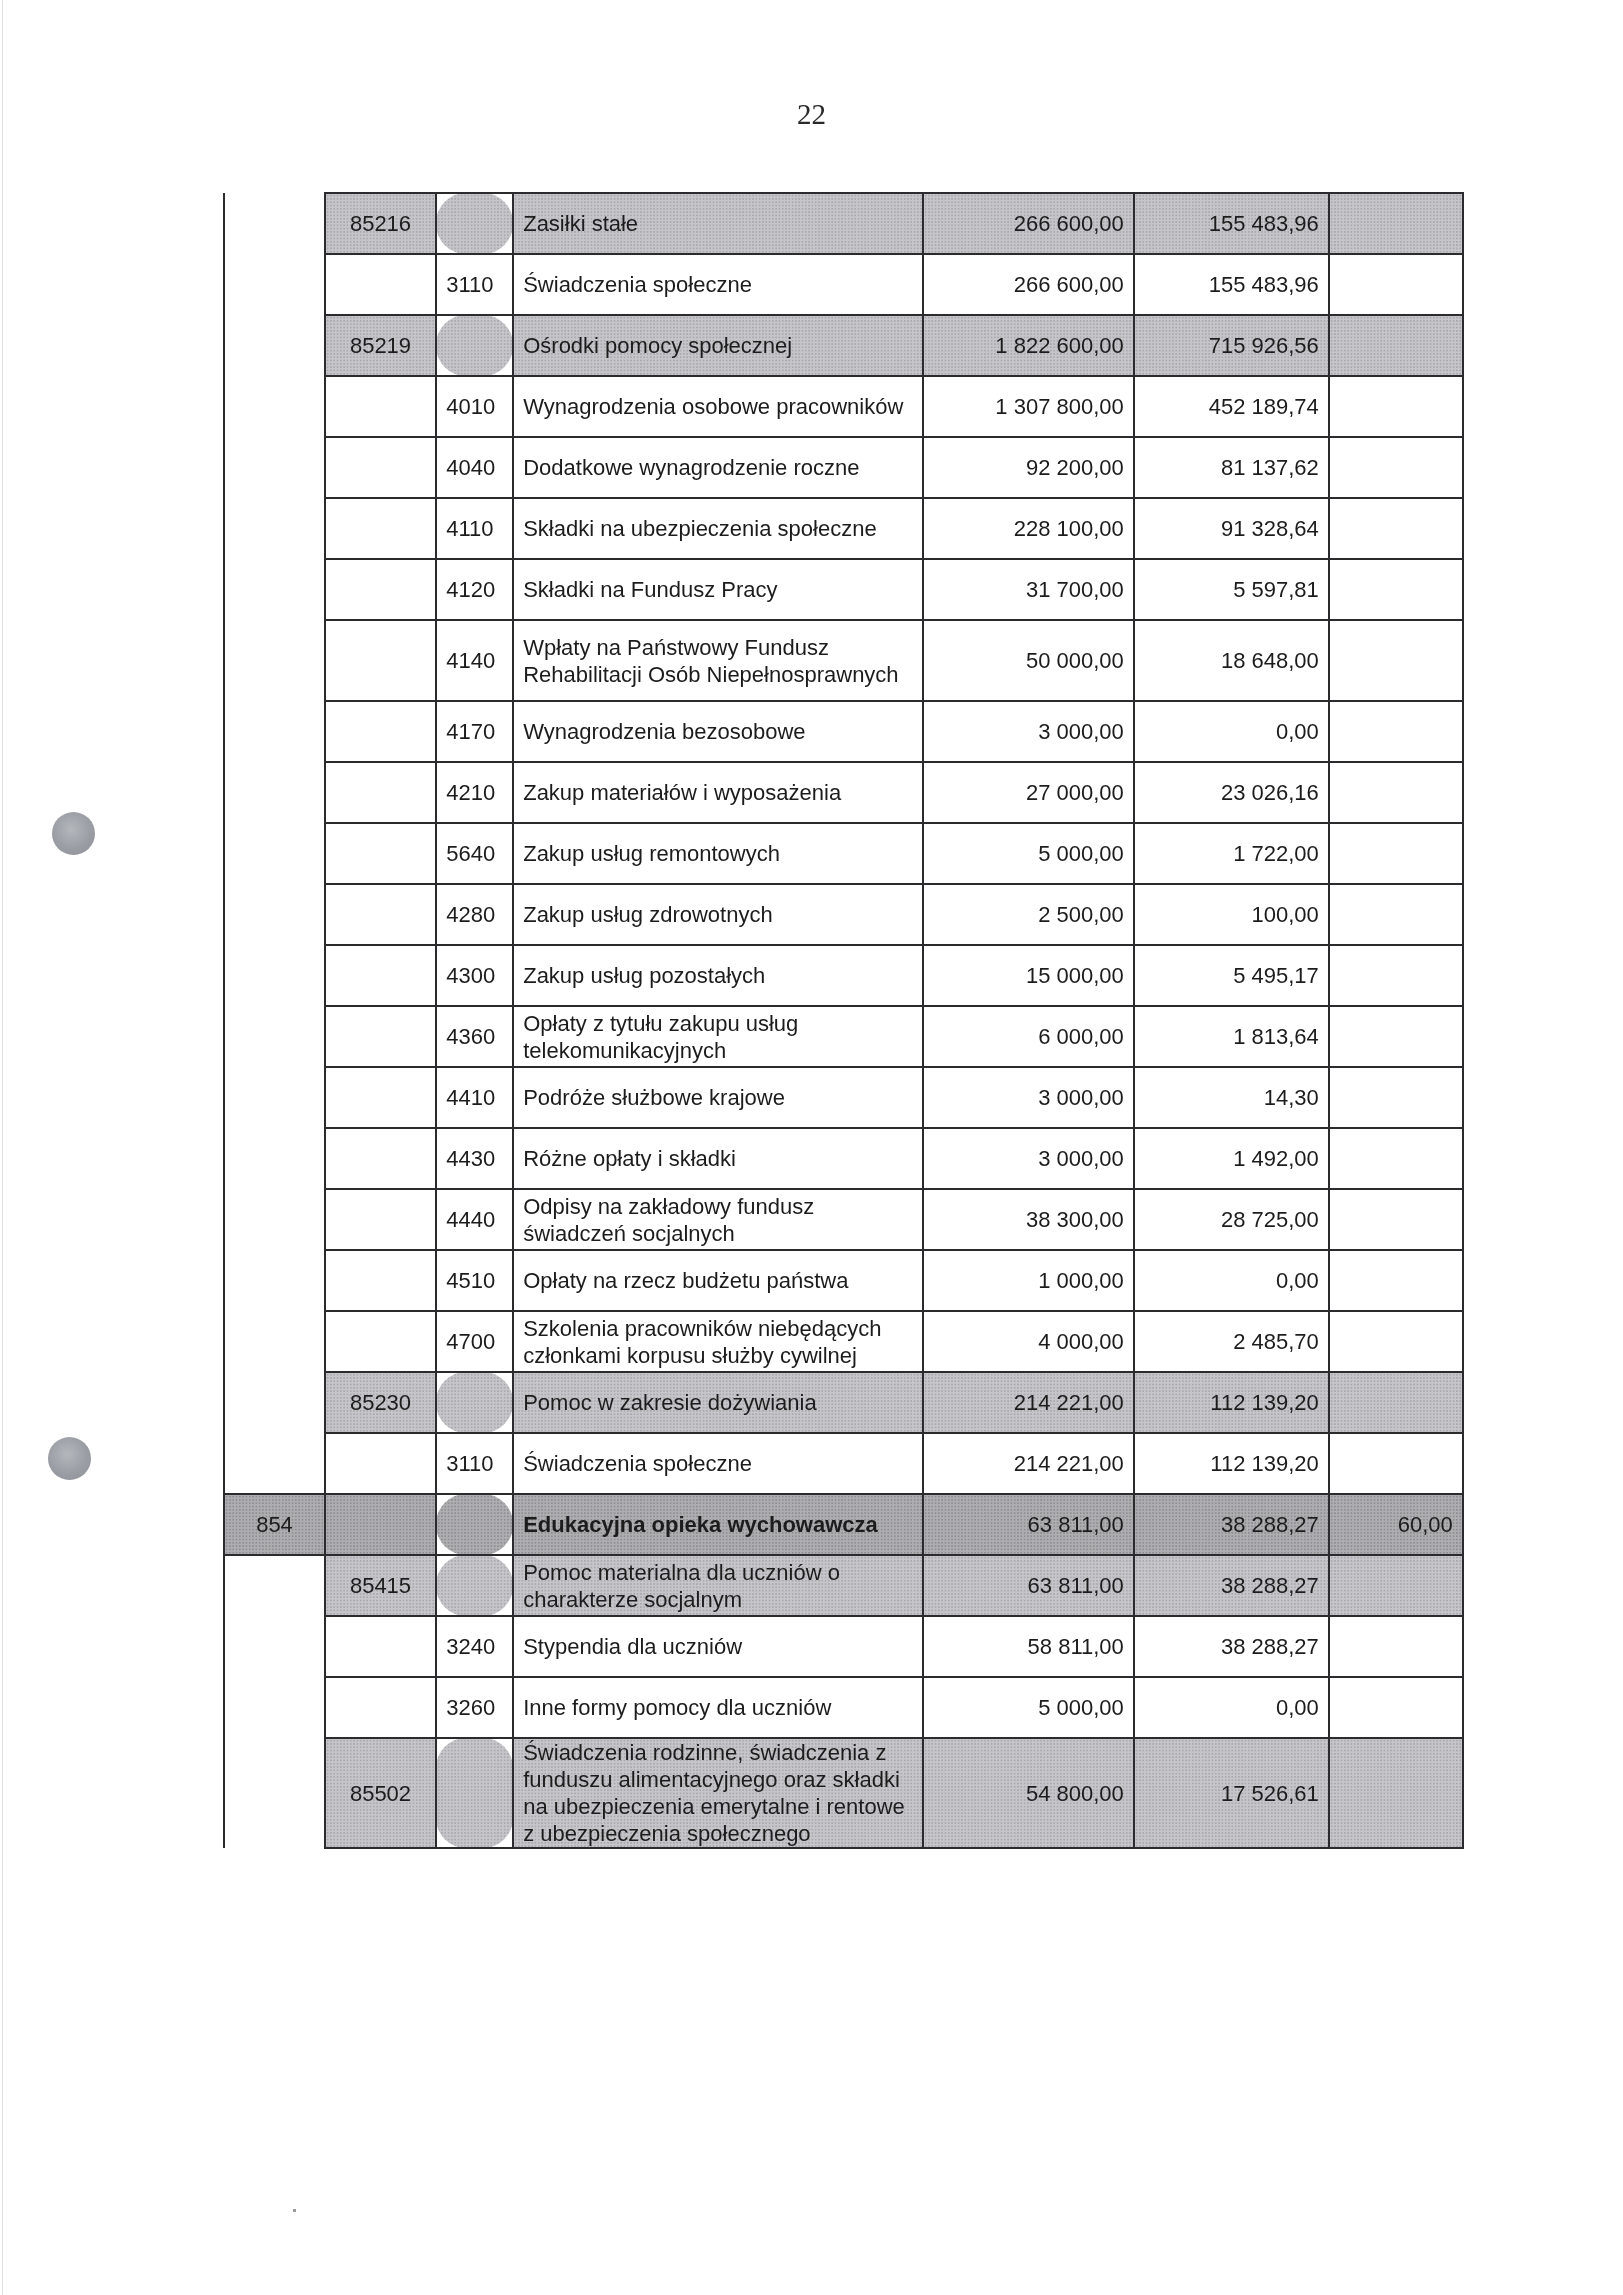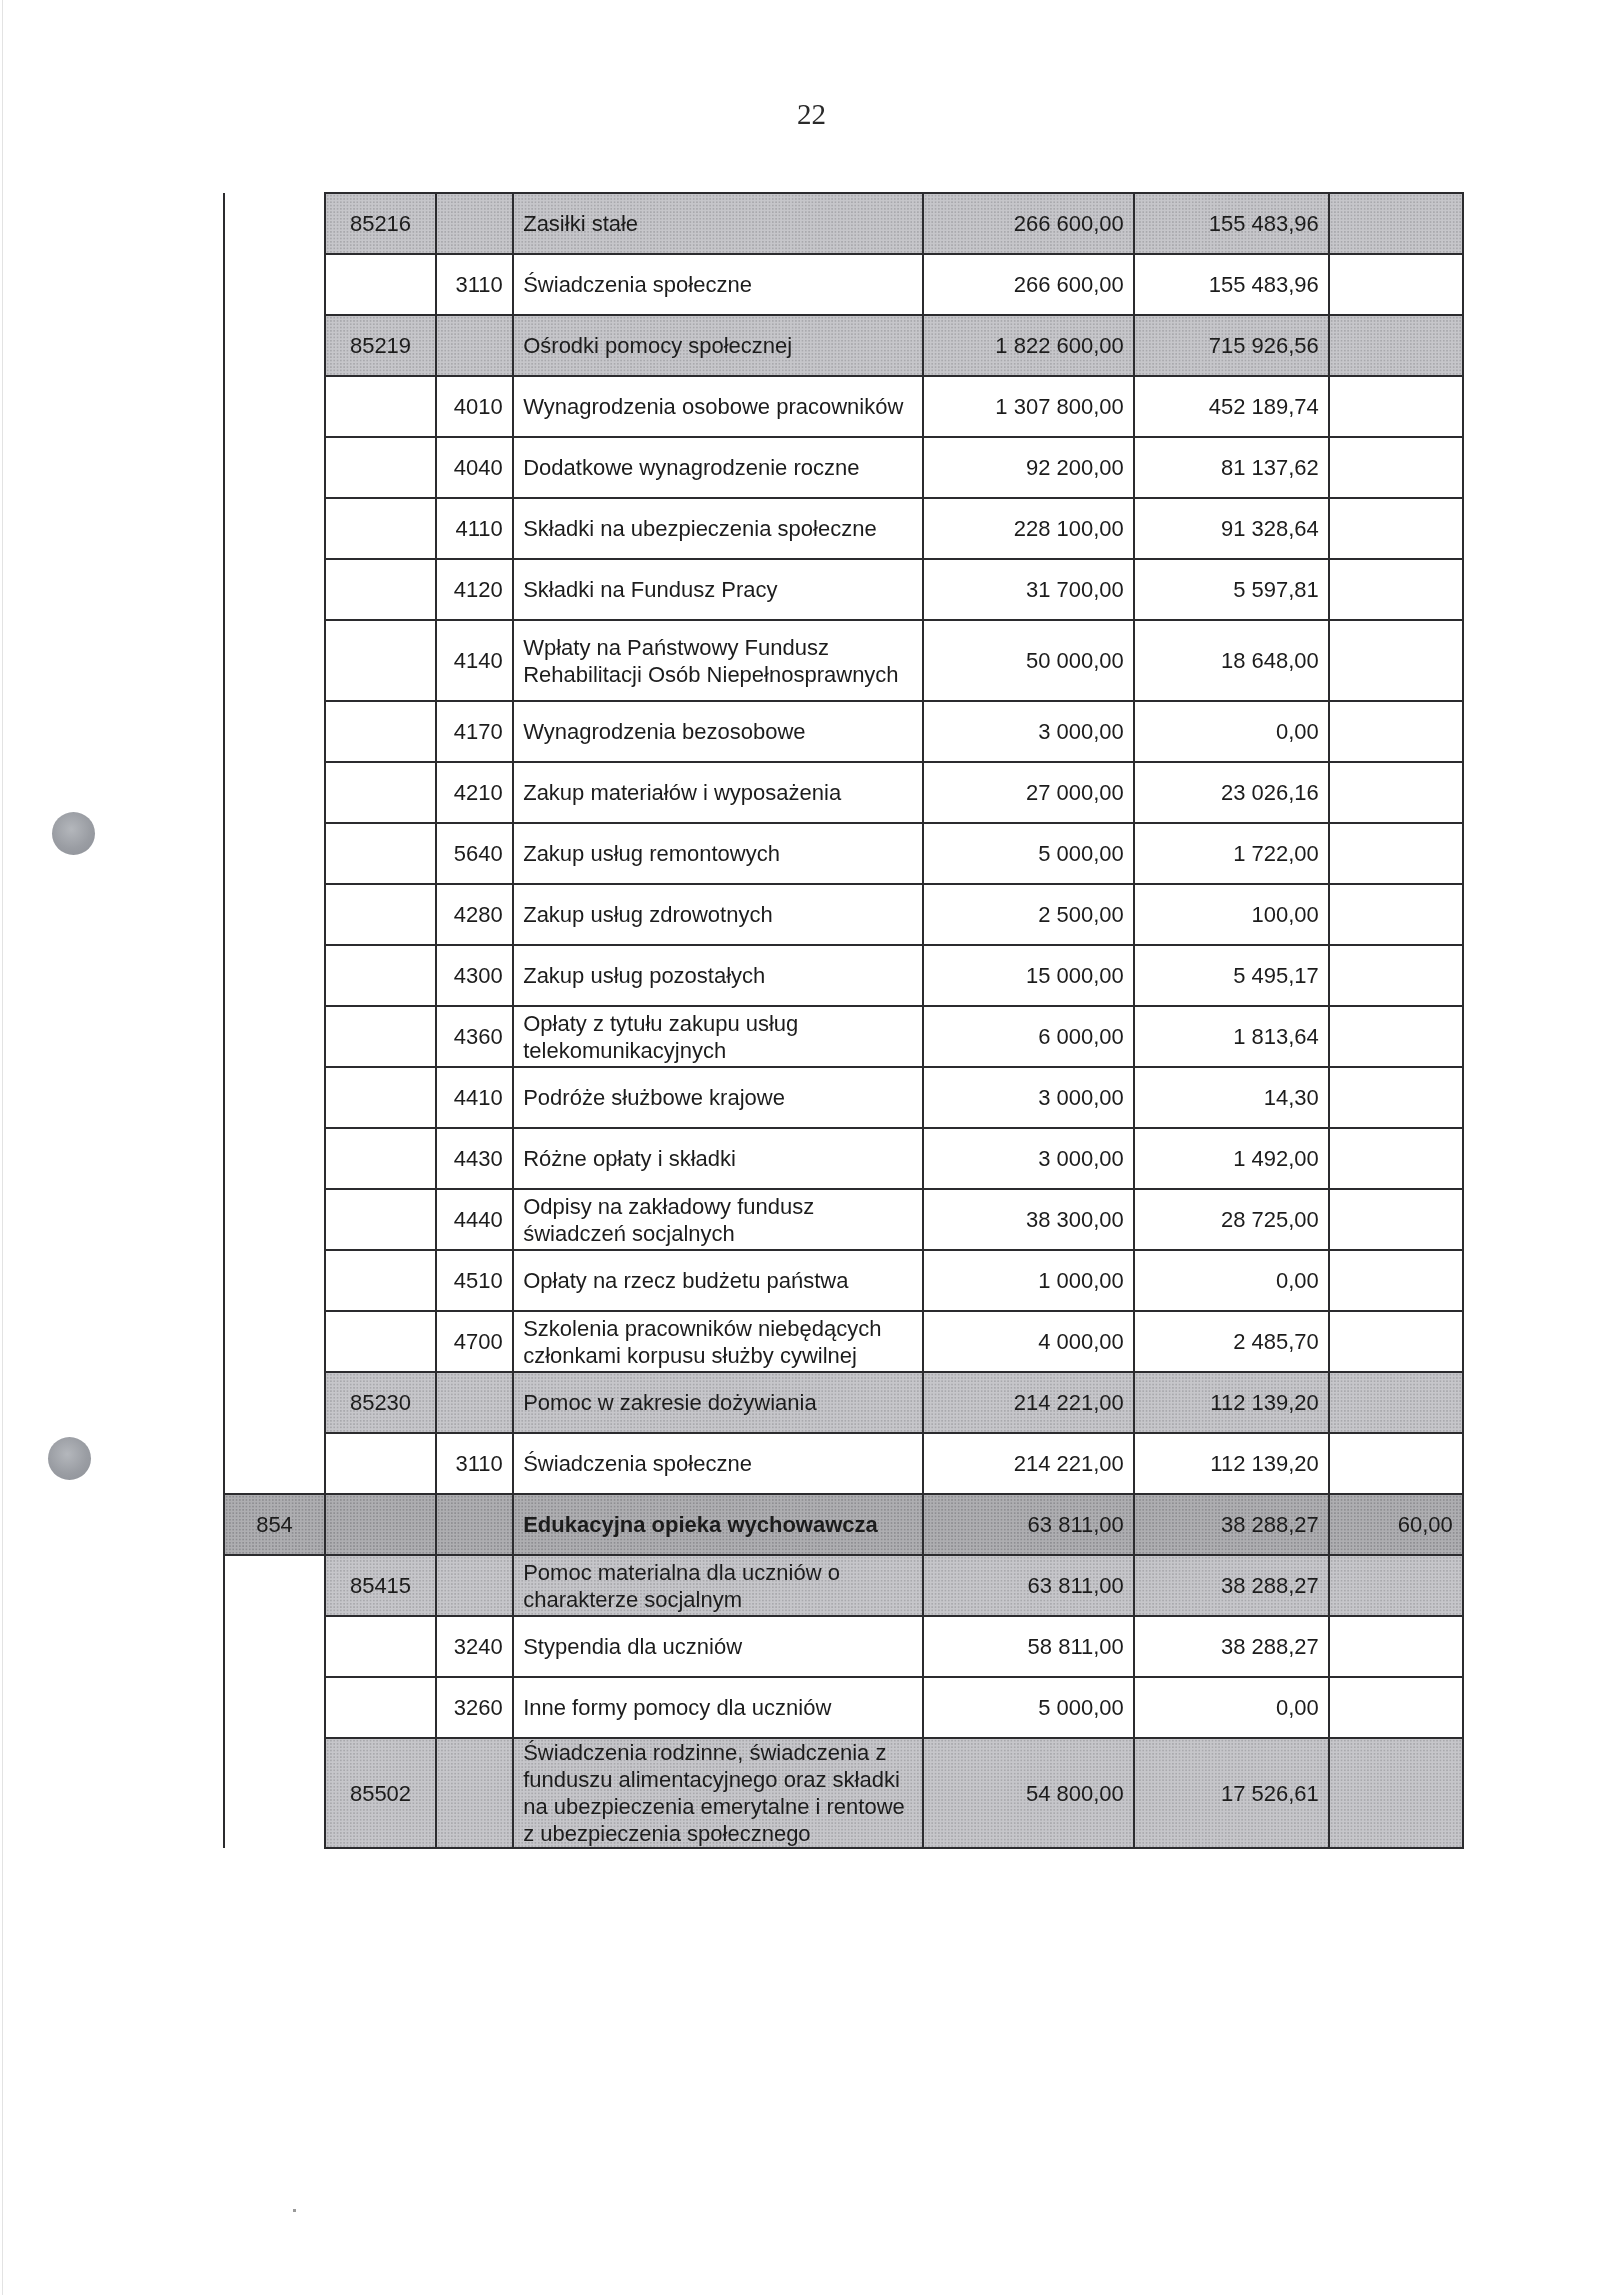--- a/index.html
+++ b/index.html
@@ -10,21 +10,21 @@
   .punch-hole { position: absolute; width: 43px; height: 43px; border-radius: 50%;
                 background: radial-gradient(circle at 45% 40%, #b4b7bc 0%, #9a9da3 55%, #8d9097 100%); }
   .edge-line { position: absolute; left: 2px; top: 0; width: 1.3px; height: 2295px; background: #e3e3e3; }
   .speck { position: absolute; left: 293px; top: 2209px; width: 2.6px; height: 2.6px; background: #999; }
 
   table.budget { position: absolute; left: 223px; top: 192px; border-collapse: collapse; table-layout: fixed; }
   table.budget td { border: 2px solid #2b2b2e; font-size: 22px; line-height: 27px; padding: 0 9.2px;
                     vertical-align: middle; overflow: hidden; }
   table.budget td.blank-dzial { border-top: none; border-bottom: none; border-left: 2px solid #2b2b2e; background: #fff; }
   td.c-dzial, td.c-rozdz { text-align: center; }
-  td.c-par { text-align: right; padding: 0 3.9px; }
+  td.c-par { text-align: left; padding: 0 3.9px; border-radius: 30px; }
   td.c-name { text-align: left; }
   td.c-num { text-align: right; }
   tr.r-rozdzial td.shade { background-color: #c6c6ca;
       background-image: radial-gradient(#a9a9ad 0.7px, transparent 0.9px); background-size: 3.3px 3.3px; }
   tr.r-dzial td { background-color: #aeaeb1; font-weight: normal;
       background-image: radial-gradient(#8e8e92 0.7px, transparent 0.9px); background-size: 3.3px 3.3px; }
   tr.r-para td.white { background: #ffffff; }
   tr.h96 td { height: 59px; }
   tr.h125 td { height: 79px; }
   tr.h163 td { height: 103px; }

